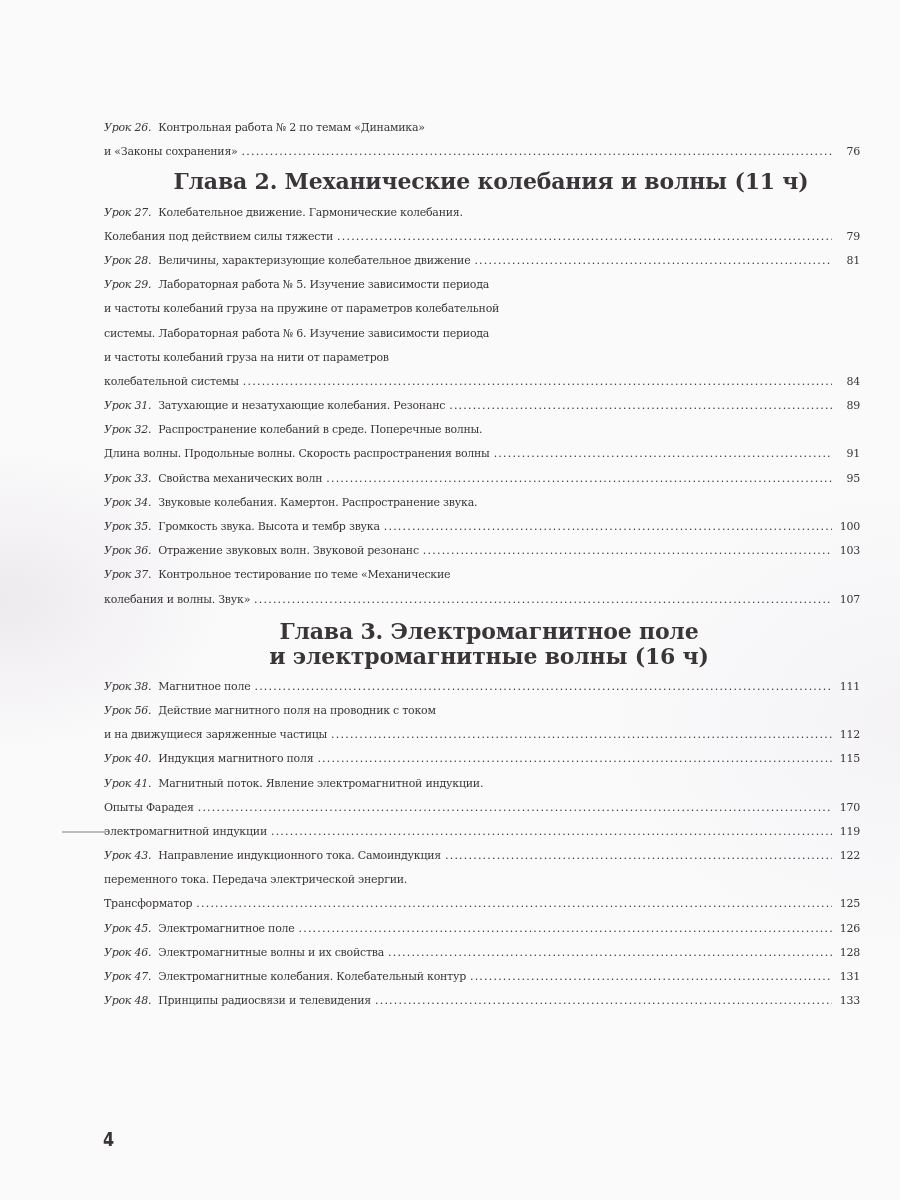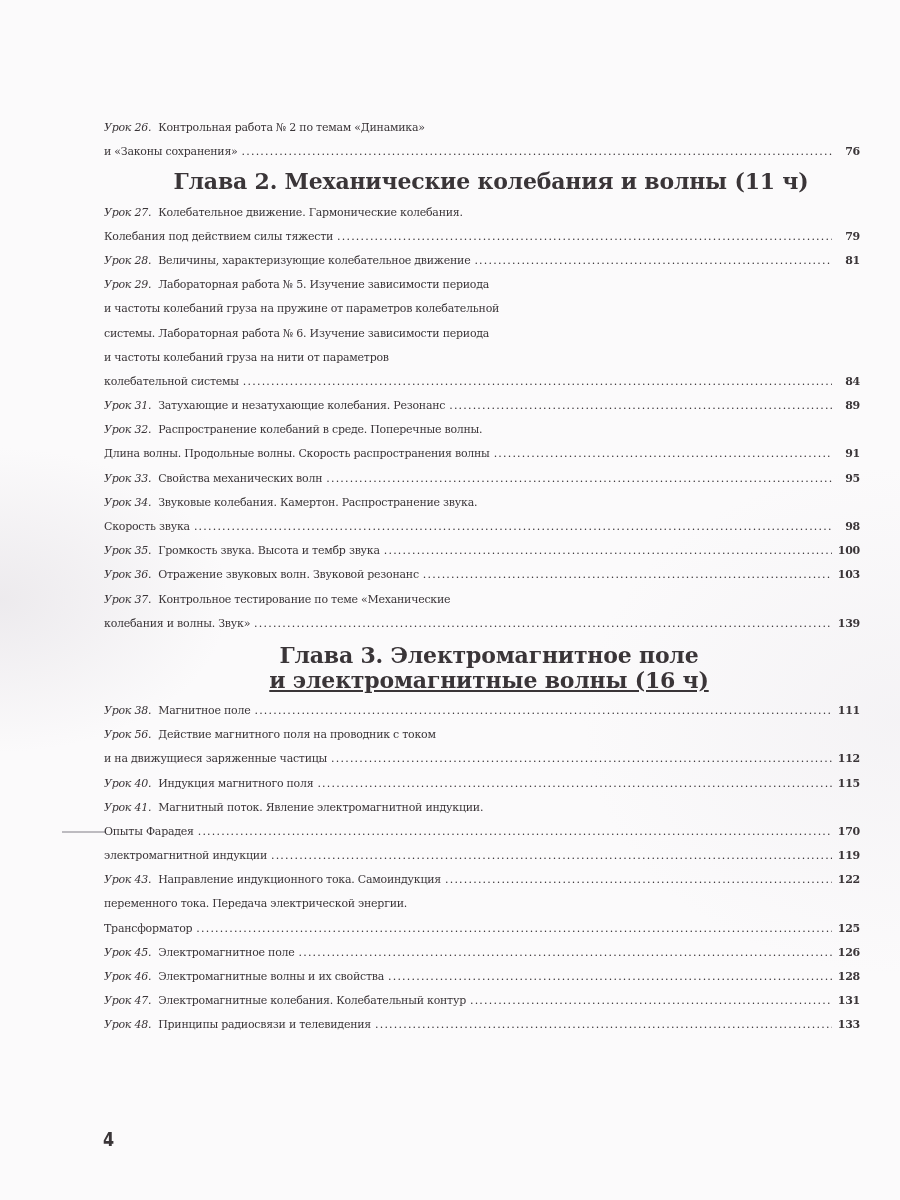--- a/index.html
+++ b/index.html
@@ -60,42 +60,40 @@
       letter-spacing: 1.2px;
       color: #3a3538;
     }
     .line .dots::before {
       content: "........................................................................................................................................................................................................";
     }
     .line .page {
       flex: 0 0 auto;
       min-width: 26px;
       text-align: right;
-      font-weight: bold;
     }
     .chapter {
       text-align: center;
       font-weight: bold;
       font-size: 22px;
       height: 25px;
       line-height: 25px;
       letter-spacing: -0.2px;
       white-space: nowrap;
     }
     .chapter.first {
       margin-top: 11px;
       padding-left: 18px;
     }
     .chapter.c3a {
       margin-top: 13px;
       padding-left: 14px;
     }
     .chapter.c3b {
       padding-left: 14px;
-      text-decoration: underline;
     }
     .page-number {
       position: absolute;
       left: 103px;
       top: 1127px;
       font-family: "DejaVu Sans", "Liberation Sans", sans-serif;
       font-weight: bold;
       font-size: 20px;
       transform: scaleX(0.8);
       transform-origin: left;
@@ -180,25 +178,20 @@
     <span class="lesson-no">Урок 33.</span>
     <span class="text">Свойства механических волн</span>
     <span class="dots"></span>
     <span class="page">95</span>
   </div>
 
   <div class="line">
     <span class="lesson-no">Урок 34.</span>
     <span class="text">Звуковые колебания. Камертон. Распространение звука.</span>
   </div>
-  <div class="line">
-    <span class="text">Скорость звука</span>
-    <span class="dots"></span>
-    <span class="page">98</span>
-  </div>
 
   <div class="line">
     <span class="lesson-no">Урок 35.</span>
     <span class="text">Громкость звука. Высота и тембр звука</span>
     <span class="dots"></span>
     <span class="page">100</span>
   </div>
 
   <div class="line">
     <span class="lesson-no">Урок 36.</span>
@@ -207,21 +200,21 @@
     <span class="page">103</span>
   </div>
 
   <div class="line">
     <span class="lesson-no">Урок 37.</span>
     <span class="text">Контрольное тестирование по теме «Механические</span>
   </div>
   <div class="line">
     <span class="text">колебания и волны. Звук»</span>
     <span class="dots"></span>
-    <span class="page">139</span>
+    <span class="page">107</span>
   </div>
 
   <div class="chapter c3a">Глава 3. Электромагнитное поле</div>
   <div class="chapter c3b">и электромагнитные волны (16 ч)</div>
 
   <div class="line">
     <span class="lesson-no">Урок 38.</span>
     <span class="text">Магнитное поле</span>
     <span class="dots"></span>
     <span class="page">111</span>

